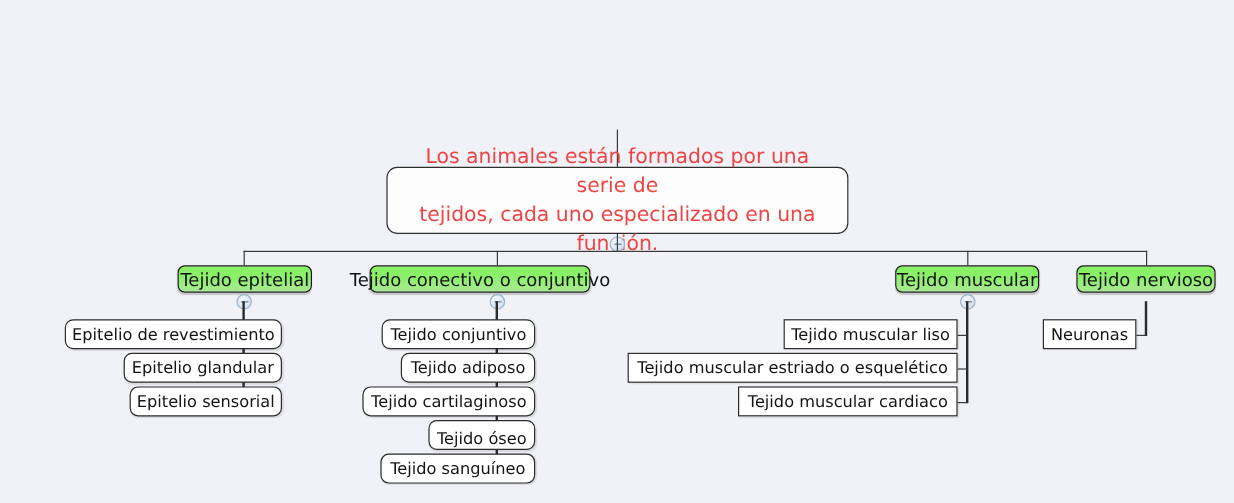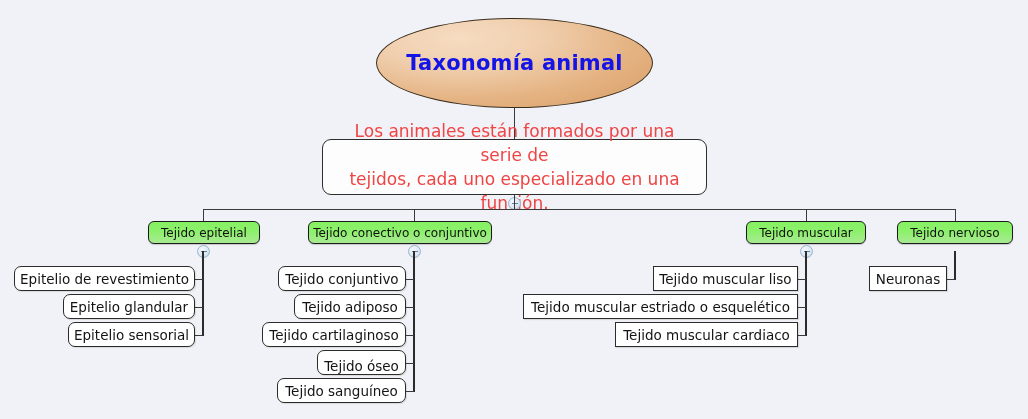--- a/index.html
+++ b/index.html
@@ -108,54 +108,52 @@
     border-radius: 6px;
     background: linear-gradient(to bottom, #86f163 0%, #8cf06b 45%, #9aee7e 70%, #a8e992 100%);
     display: flex;
     align-items: center;
     justify-content: center;
     white-space: nowrap;
     box-shadow: 0 1px 1px rgba(0,0,0,0.18);
   }
   .cat-node .label {
     color: #111;
-    font-size: 12px;
+    font-size: 15px;
   }
 
   
   .leaf-node {
     position: absolute;
     box-sizing: border-box;
     border: 1px solid #2b2b2b;
     background: #ffffff;
     display: flex;
     align-items: center;
     justify-content: center;
     white-space: nowrap;
     box-shadow: 1px 1px 1px rgba(0,0,0,0.10);
   }
   .leaf-node.rounded {
     border-radius: 7px;
+    margin-left: 40px;
   }
   .leaf-node.square {
     border-radius: 0;
   }
   .leaf-node .label {
     color: #141414;
     font-size: 13.5px;
   }
 </style>
 </head>
 <body>
 
 <div id="canvas">
 
-  <div class="root-node" style="left:376px; top:18px; width:277px; height:90px;">
-    <span class="label">Taxonomía animal</span>
-  </div>
 
   <div class="vline" style="left:514px; top:108px; height:31px;"></div>
 
   <div class="subtitle-node" style="left:322px; top:139px; width:385px; height:56px;">
     <span class="label">
       <span>Los animales están formados por una serie de</span><br>
       <span>tejidos, cada uno especializado en una función.</span>
     </span>
   </div>
 

